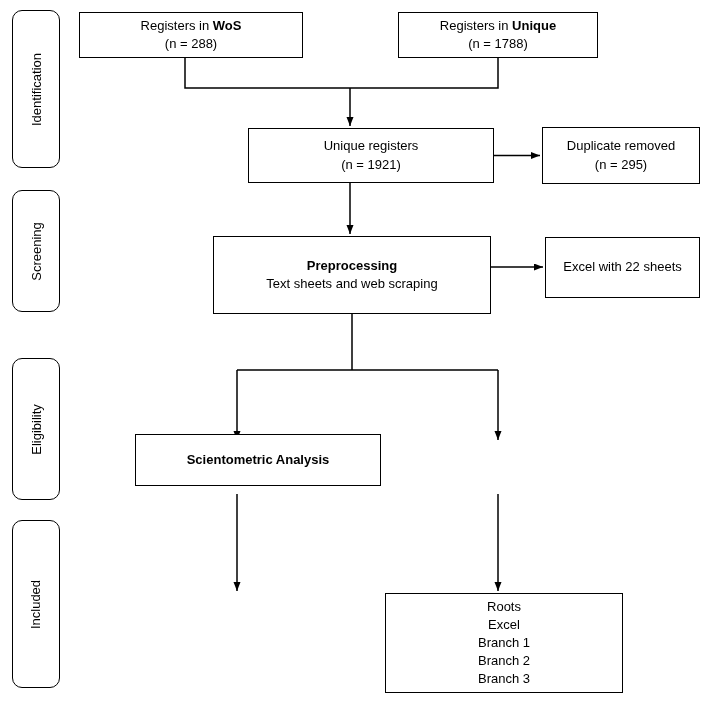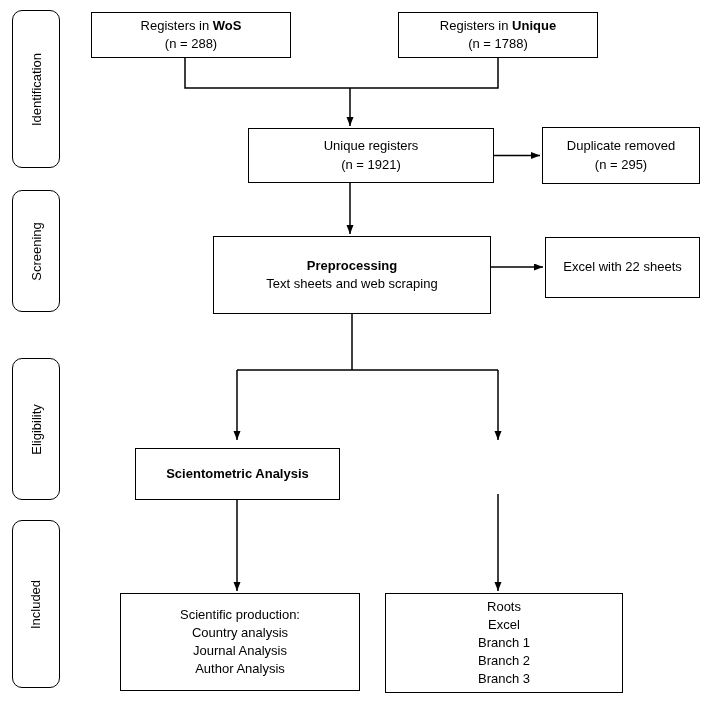--- a/index.html
+++ b/index.html
@@ -89,21 +89,21 @@
   <div class="stage" style="top:190px;height:122px">
     <span class="vlabel">Screening</span>
   </div>
   <div class="stage" style="top:358px;height:142px">
     <span class="vlabel">Eligibility</span>
   </div>
   <div class="stage" style="top:520px;height:168px">
     <span class="vlabel">Included</span>
   </div>
 
-  <div class="box" style="left:91px;top:12px;width:200px;height:46px">
+  <div class="box" style="left:79px;top:12px;width:224px;height:46px">
     <div><span>Registers in </span><span class="bold">WoS</span></div>
     <div>(n = 288)</div>
   </div>
 
   <div class="box" style="left:398px;top:12px;width:200px;height:46px">
     <div><span>Registers in </span><span class="bold">Unique</span></div>
     <div>(n = 1788)</div>
   </div>
 
   <div class="box" style="left:248px;top:128px;width:246px;height:55px">
@@ -118,31 +118,25 @@
 
   <div class="box" style="left:213px;top:236px;width:278px;height:78px">
     <div class="bold">Preprocessing</div>
     <div>Text sheets and web scraping</div>
   </div>
 
   <div class="box" style="left:545px;top:237px;width:155px;height:61px">
     <div>Excel with 22 sheets</div>
   </div>
 
-  <div class="box" style="left:135px;top:448px;width:205px;height:52px">
+  <div class="box" style="left:135px;top:434px;width:246px;height:52px">
     <div class="bold">Scientometric Analysis</div>
   </div>
 
 
-  <div class="box" style="left:120px;top:593px;width:240px;height:98px">
-    <div>Scientific production:</div>
-    <div>Country analysis</div>
-    <div>Journal Analysis</div>
-    <div>Author Analysis</div>
-  </div>
 
   <div class="box" style="left:385px;top:593px;width:238px;height:100px">
     <div>Roots</div>
     <div>Excel</div>
     <div>Branch 1</div>
     <div>Branch 2</div>
     <div>Branch 3</div>
   </div>
 
 </div>

